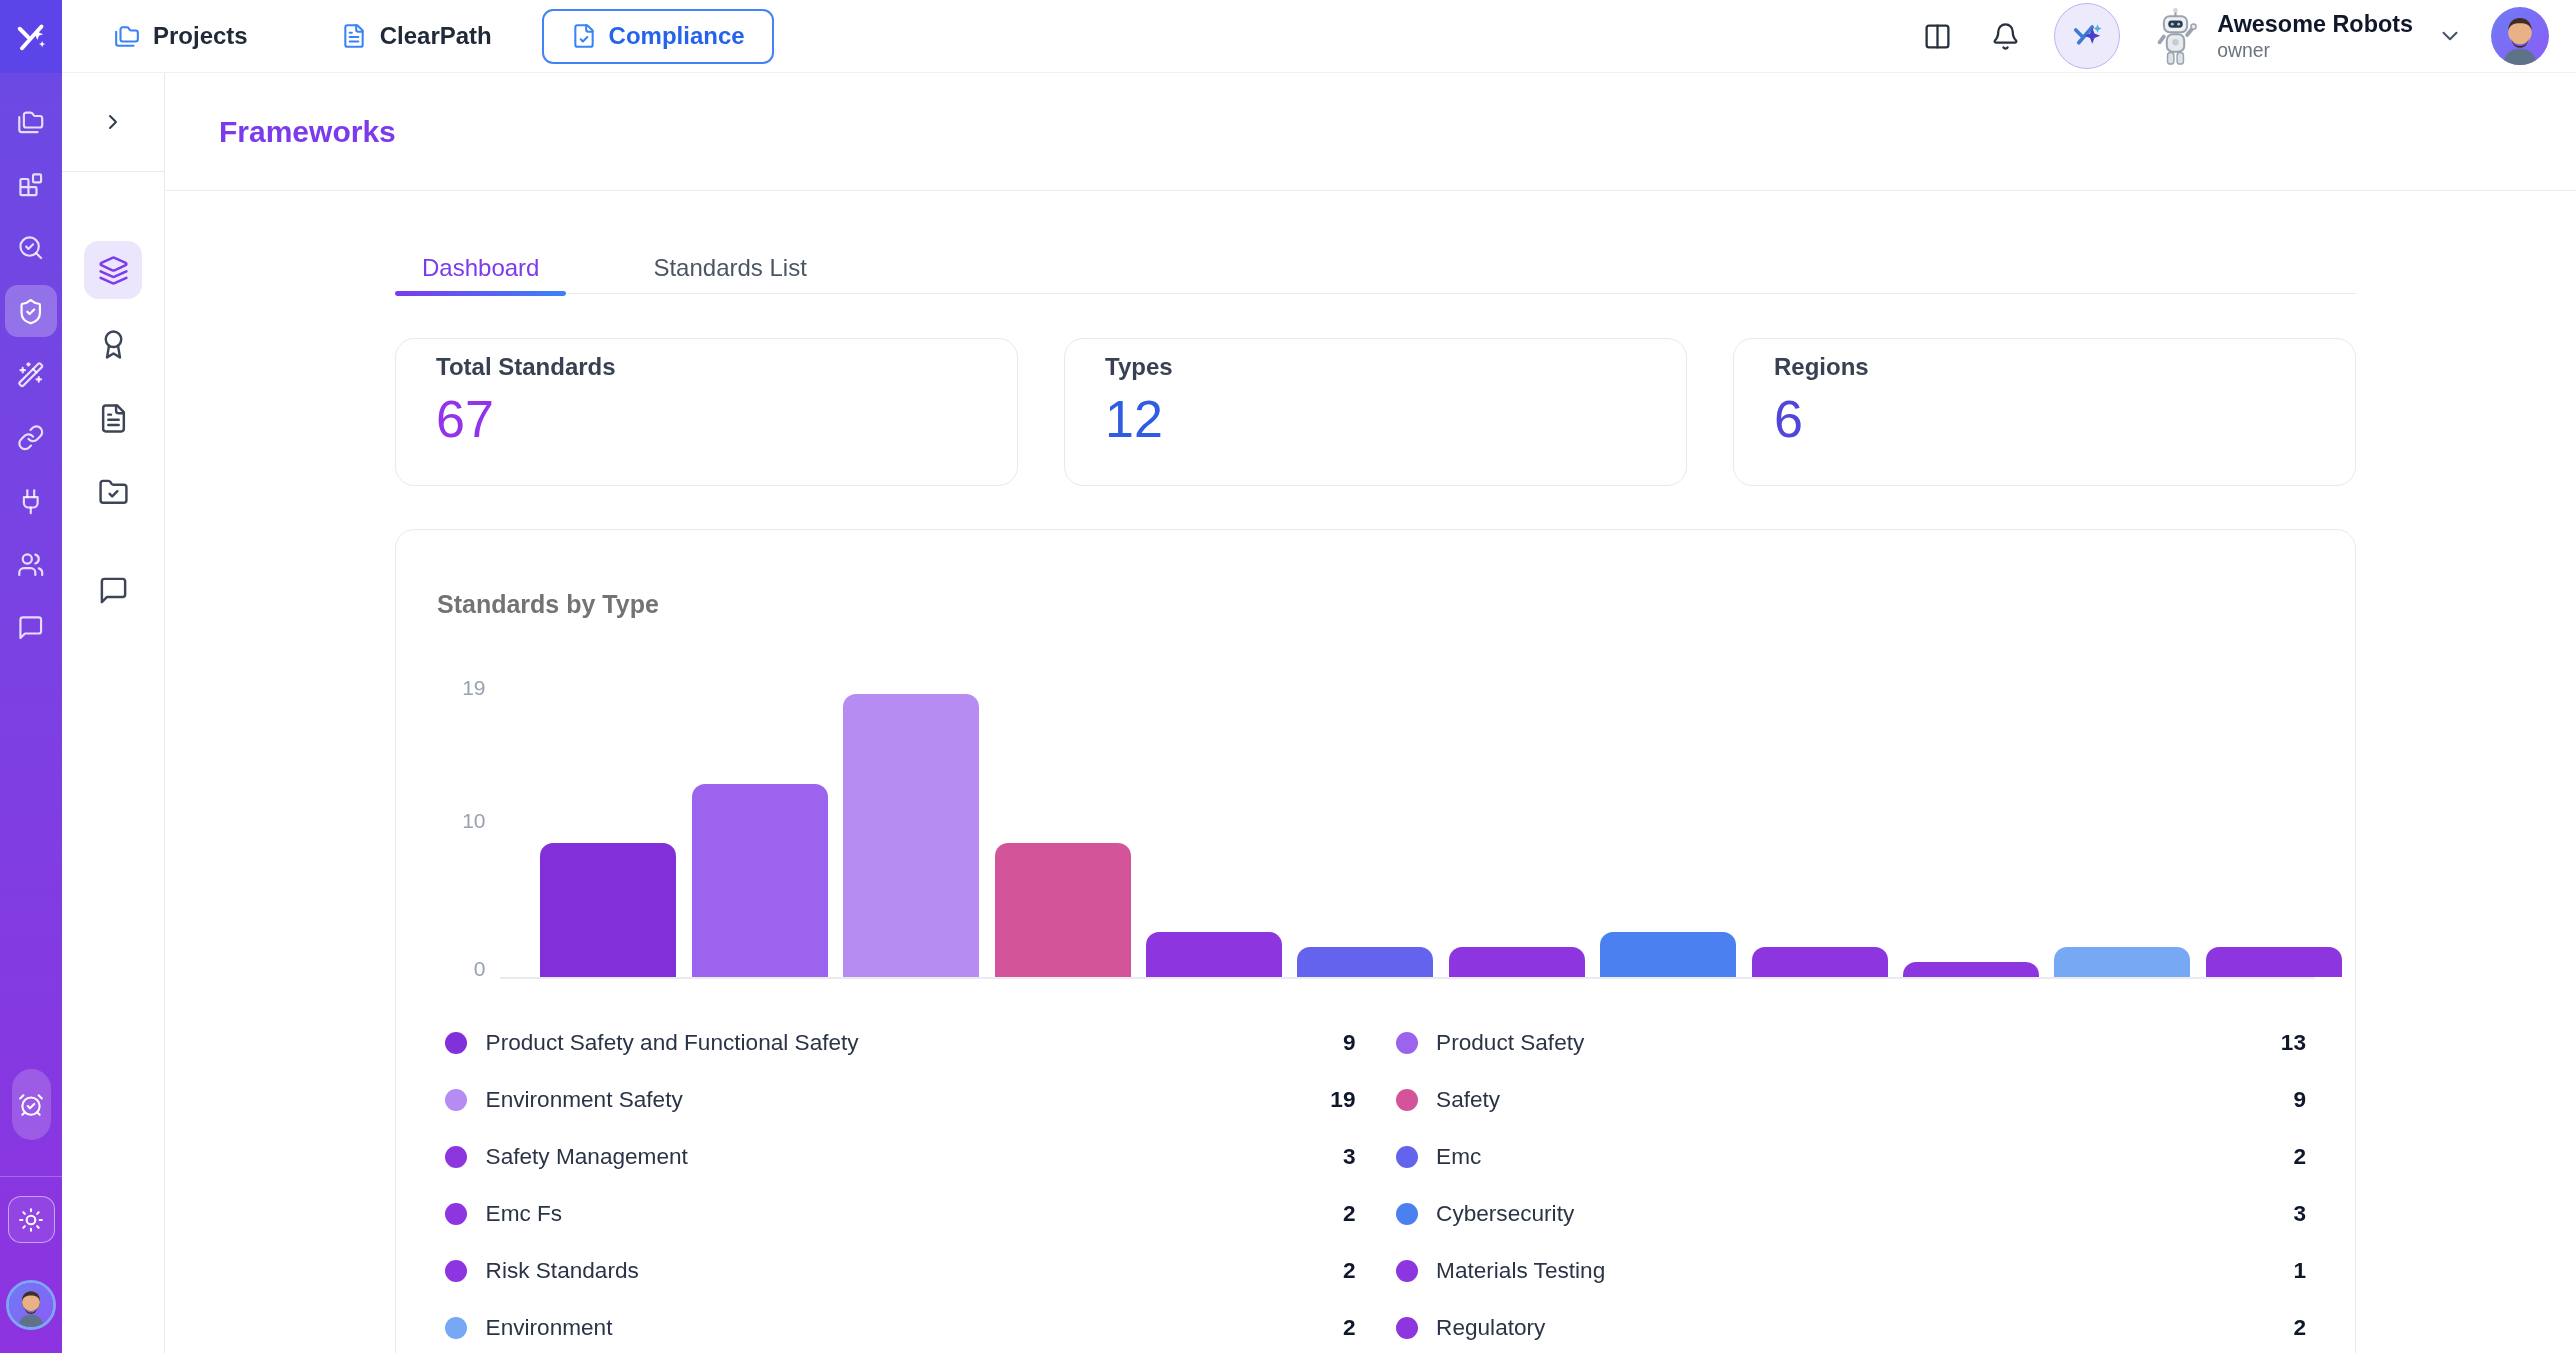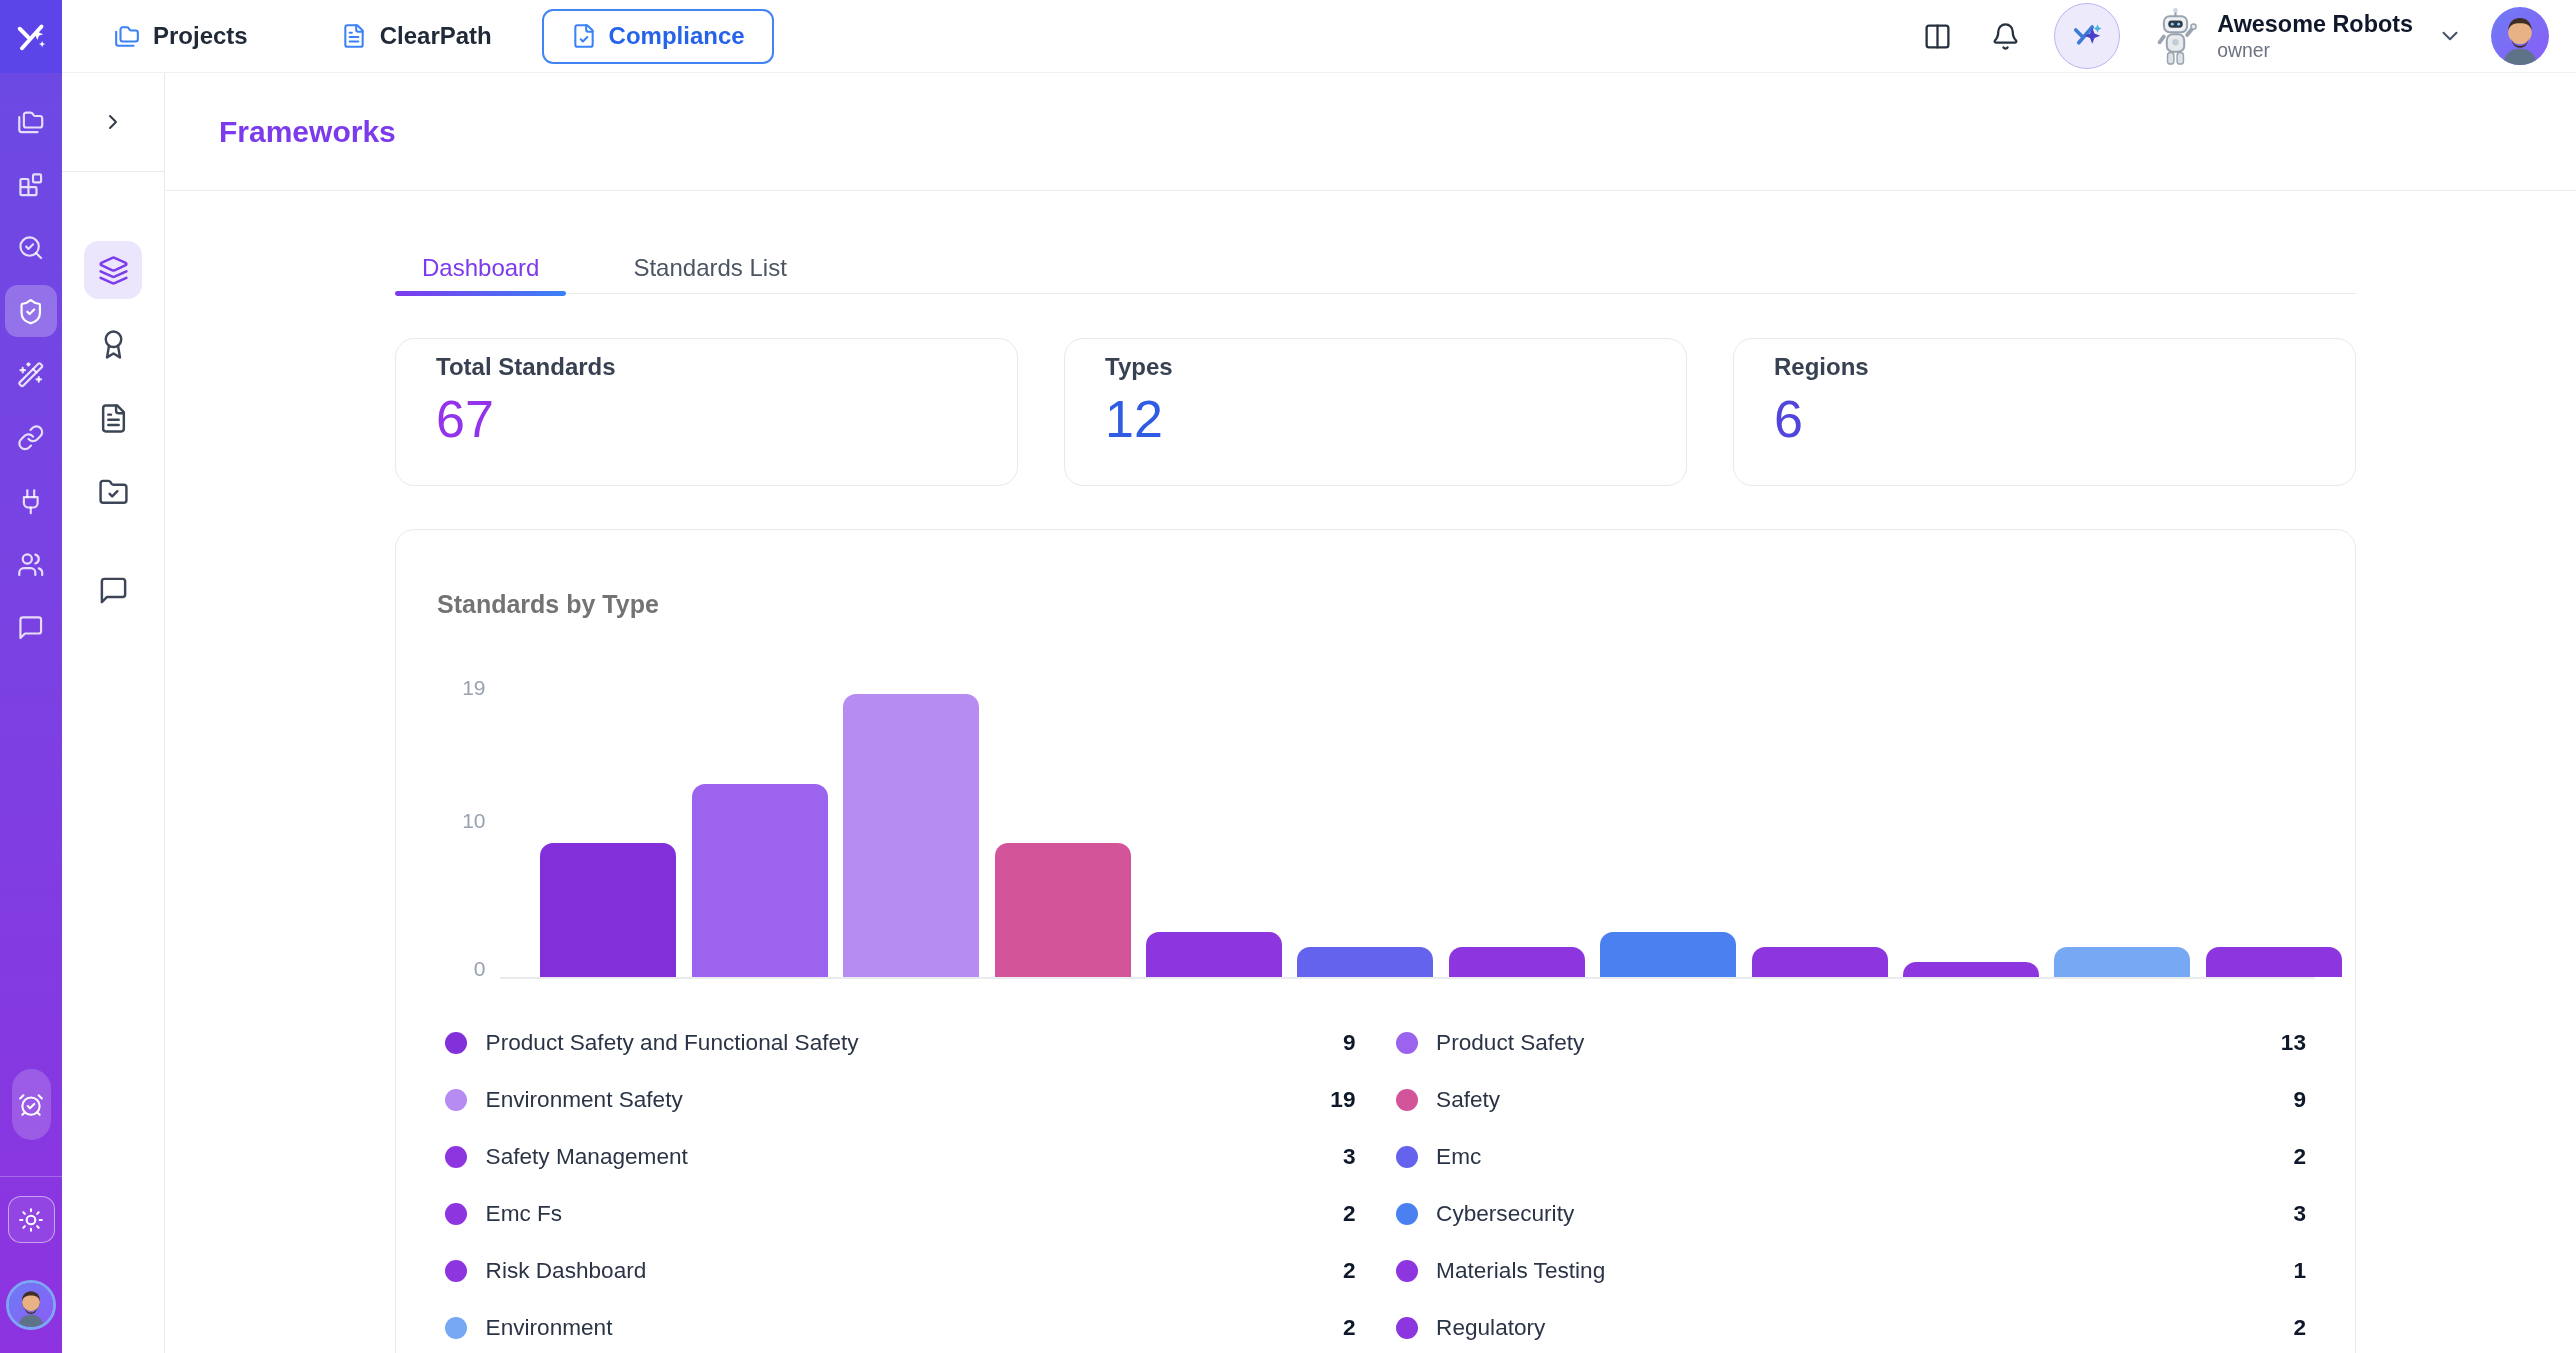--- a/index.html
+++ b/index.html
@@ -61,21 +61,21 @@
   .acct-chevron { margin-left:24px; color:#475569; cursor:pointer; }
   .acct-chevron svg { width:26px; height:26px; }
   .tb-avatar { margin-left:27.5px; width:58px; height:58px; border-radius:50%; overflow:hidden; cursor:pointer; }
 
   
   .main { position:absolute; left:166px; top:73px; right:0; bottom:0; background:#fff; }
   .page-header { height:118px; border-bottom:1.6px solid #e8eaee; display:flex; align-items:center; padding-left:53px; }
   .page-title { font-size:30px; font-weight:700; color:#7c3aed; }
   .content { margin-left:229px; width:1961px; }
 
-  .tabstrip { margin-top:40px; display:flex; gap:40px; border-bottom:1.6px solid #e8eaee; }
+  .tabstrip { margin-top:40px; display:flex; gap:60px; border-bottom:1.6px solid #e8eaee; }
   .vtab { position:relative; padding:22.6px 27px 11.3px; font-size:24px; color:#4b5563; cursor:pointer; }
   .vtab.active { color:#7c3aed; font-weight:500; }
   .vtab.active::after { content:""; position:absolute; left:0; right:0; bottom:-3.2px; height:4.8px; border-radius:2.4px;
     background:linear-gradient(90deg,#7c3aed,#3b82f6); }
 
   .stats { display:flex; gap:46px; margin-top:44px; }
   .stat-card { flex:1; height:148px; background:#fff; border:1.6px solid #e7e9ee; border-radius:19.4px; padding:14px 0 0 40px; }
   .stat-label { font-size:24px; font-weight:700; color:#374151; }
   .stat-value { margin-top:11.3px; font-size:52px; font-weight:400; line-height:55px; }
 
@@ -452,21 +452,21 @@
               <span class="lname">Safety Management</span>
               <span class="lval">3</span>
             </div>
             <div class="legend-item">
               <span class="dot" style="background:#8d36e0"></span>
               <span class="lname">Emc Fs</span>
               <span class="lval">2</span>
             </div>
             <div class="legend-item">
               <span class="dot" style="background:#8d36e0"></span>
-              <span class="lname">Risk Dashboard</span>
+              <span class="lname">Risk Standards</span>
               <span class="lval">2</span>
             </div>
             <div class="legend-item">
               <span class="dot" style="background:#76a8f3"></span>
               <span class="lname">Environment</span>
               <span class="lval">2</span>
             </div>
           </div>
         <div>
             <div class="legend-item">

